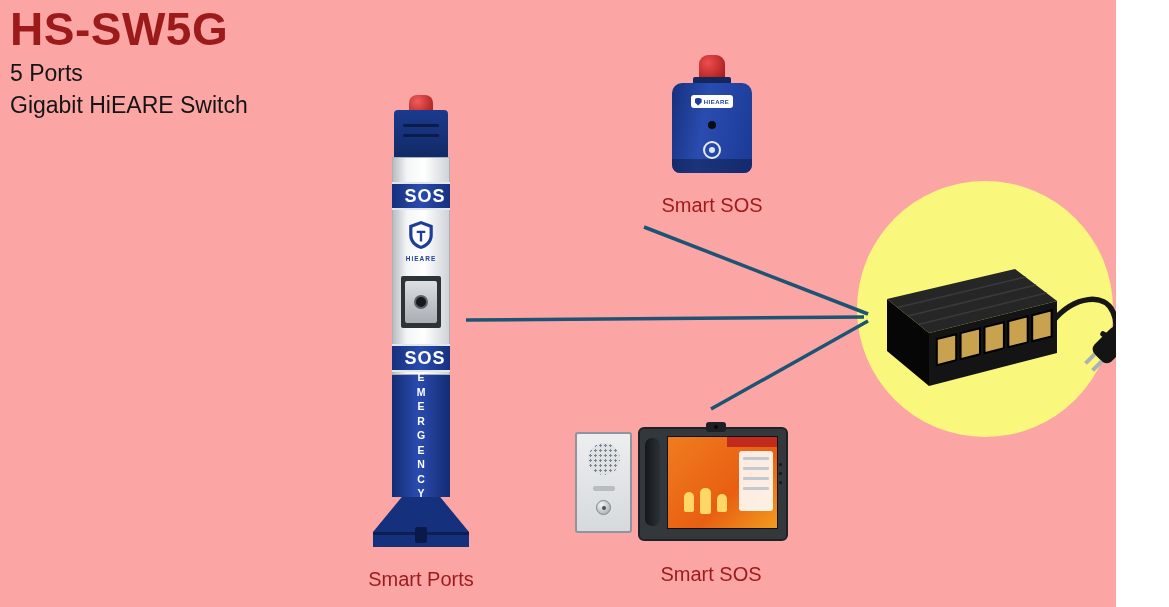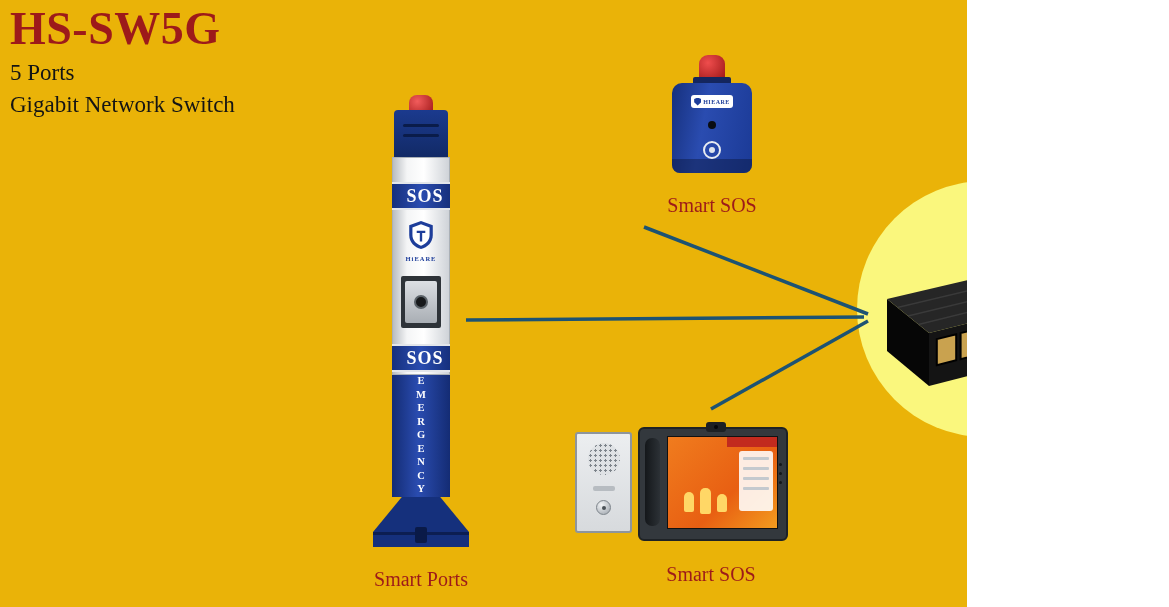--- a/index.html
+++ b/index.html
@@ -1,17 +1,17 @@
 <!DOCTYPE html>
 <html><head>
 <meta charset="utf-8">
 <style>
   * { margin:0; padding:0; box-sizing:border-box; }
   body { background:#ffffff; font-family:"Liberation Sans", sans-serif; }
-  .canvas { position:relative; width:967px; height:607px; background:#eab308; overflow:hidden;font-family:Liberation Serif, serif; }
+  .canvas { position:relative; width:1116px; height:607px; background:#fca5a5; overflow:hidden; }
 
   
   .header { position:absolute; left:10px; top:4px; z-index:4; }
   .header h1 { font-size:46px; font-weight:700; color:#9d1a1a; letter-spacing:0.5px; line-height:1.1; }
   .header .sub { font-size:23px; color:#141414; line-height:1.25; margin-top:4px; }
 
   
   .connections { position:absolute; left:0; top:0; width:1169px; height:607px; z-index:3; pointer-events:none; }
 
   
@@ -104,21 +104,21 @@
   .label-sos-bottom   { left:646px; top:549px; width:130px; }
 </style>
 </head>
 <body>
 
 <div class="canvas">
 
   <div class="header">
     <h1>HS-SW5G</h1>
     <div class="sub">5 Ports</div>
-    <div class="sub">Gigabit Network Switch</div>
+    <div class="sub">Gigabit HiEARE Switch</div>
   </div>
 
   <div class="switch-wrap">
     <div class="yellow-circle"></div>
     <svg class="switch-svg" width="312" height="256" viewBox="0 0 312 256">
 
       <path d="M 196 140 C 218 114, 248 112, 256 131 C 263 147, 256 160, 246 153" fill="none" stroke="#161616" stroke-width="5.5" stroke-linecap="round"></path>
 
       <g transform="translate(254,164) rotate(45)">
         <rect x="-12" y="-18" width="24" height="36" rx="7" fill="#141414"></rect>

